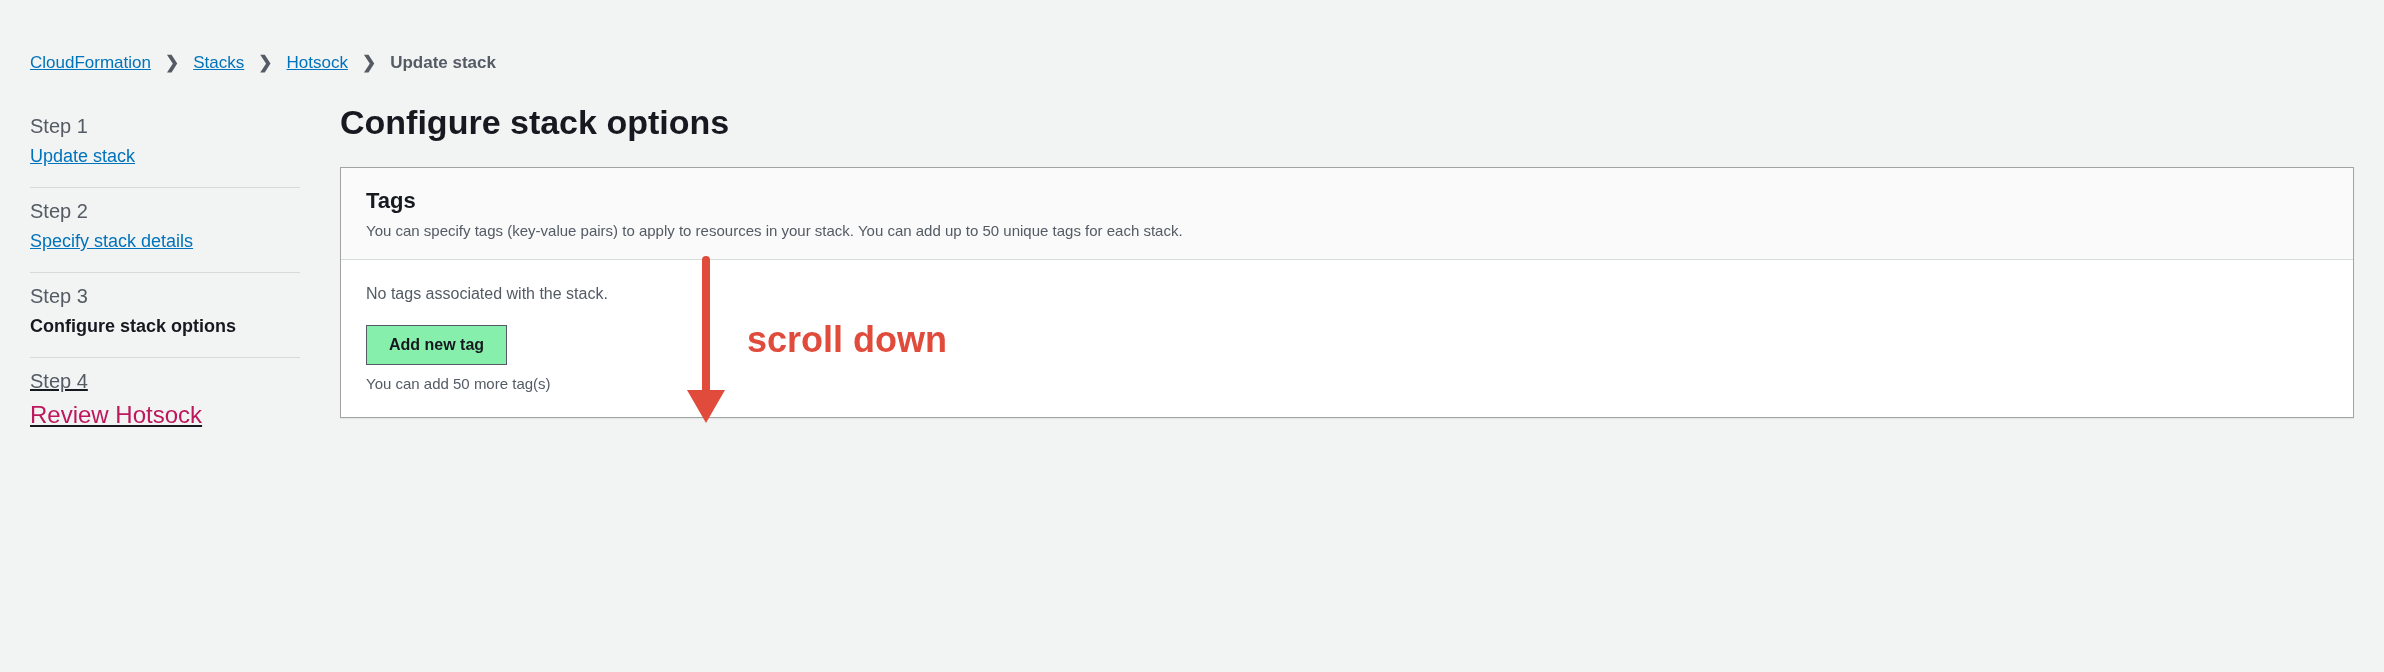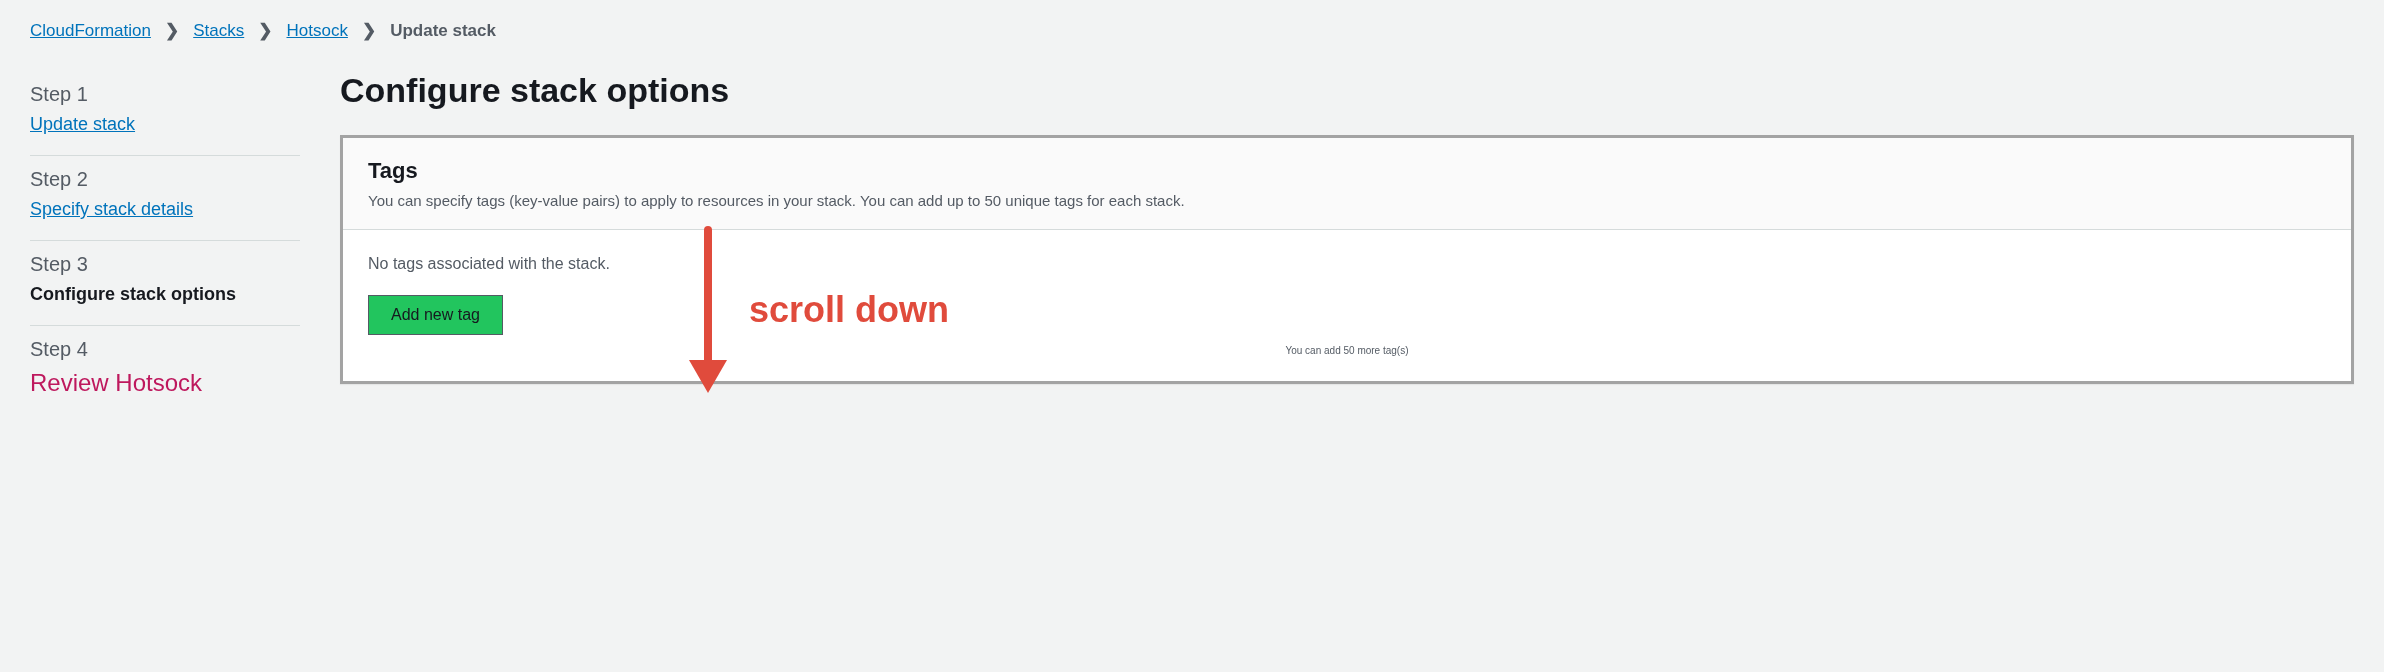--- a/index.html
+++ b/index.html
@@ -8,20 +8,21 @@
       padding: 0;
     }
     body {
       font-family: "Amazon Ember", "Helvetica Neue", Helvetica, Arial, sans-serif;
       background: #f2f3f3;
       color: #16191f;
       font-size: 14px;
     }
     .page-container {
       padding: 20px 30px;
+      margin-top: 32px;
     }
     .breadcrumb {
       display: flex;
       align-items: center;
       gap: 14px;
       margin-bottom: 30px;
       font-size: 17px;
     }
     .breadcrumb a {
       color: #0073bb;
@@ -43,20 +44,21 @@
     .side-steps {
       width: 270px;
       flex-shrink: 0;
     }
     .step-item {
       padding: 12px 0 20px;
       border-bottom: 1px solid #d5dbdb;
     }
     .step-item:last-child {
       border-bottom: none;
+      text-decoration: underline;
     }
     .step-number {
       color: #545b64;
       font-size: 20px;
       margin-bottom: 8px;
     }
     .step-title-link {
       color: #0073bb;
       text-decoration: underline;
       font-size: 18px;
@@ -75,21 +77,21 @@
       flex: 1;
     }
     .page-title {
       font-size: 34px;
       font-weight: 700;
       margin-bottom: 25px;
       color: #16191f;
     }
     .panel {
       background: #fff;
-      border: 3px solid #a3a3a3;
+      border: 1px solid #a3a3a3;
       box-shadow: 0 1px 1px rgba(0,0,0,0.05);
     }
     .panel-header {
       padding: 20px 25px;
       border-bottom: 1px solid #d5dbdb;
       background: #fafafa;
     }
     .panel-title {
       font-size: 22px;
       font-weight: 700;
@@ -105,33 +107,32 @@
       position: relative;
     }
     .empty-text {
       font-size: 16px;
       color: #545b64;
       margin-bottom: 22px;
     }
     .btn {
       display: inline-block;
       border: 1px solid #545b64;
-      background: #22c55e;
+      background: #86efac;
       padding: 10px 22px;
       font-size: 16px;
-      font-weight: 400;
+      font-weight: 700;
       color: #16191f;
       cursor: pointer;
       font-family: inherit;
     }
     .helper-text {
-      font-size: 10px;
+      font-size: 15px;
       color: #545b64;
       margin-top: 10px;
-      text-align: center;
     }
     .annotation {
       position: absolute;
       left: 340px;
       top: -5px;
       display: flex;
       align-items: center;
       gap: 16px;
       pointer-events: none;
     }

